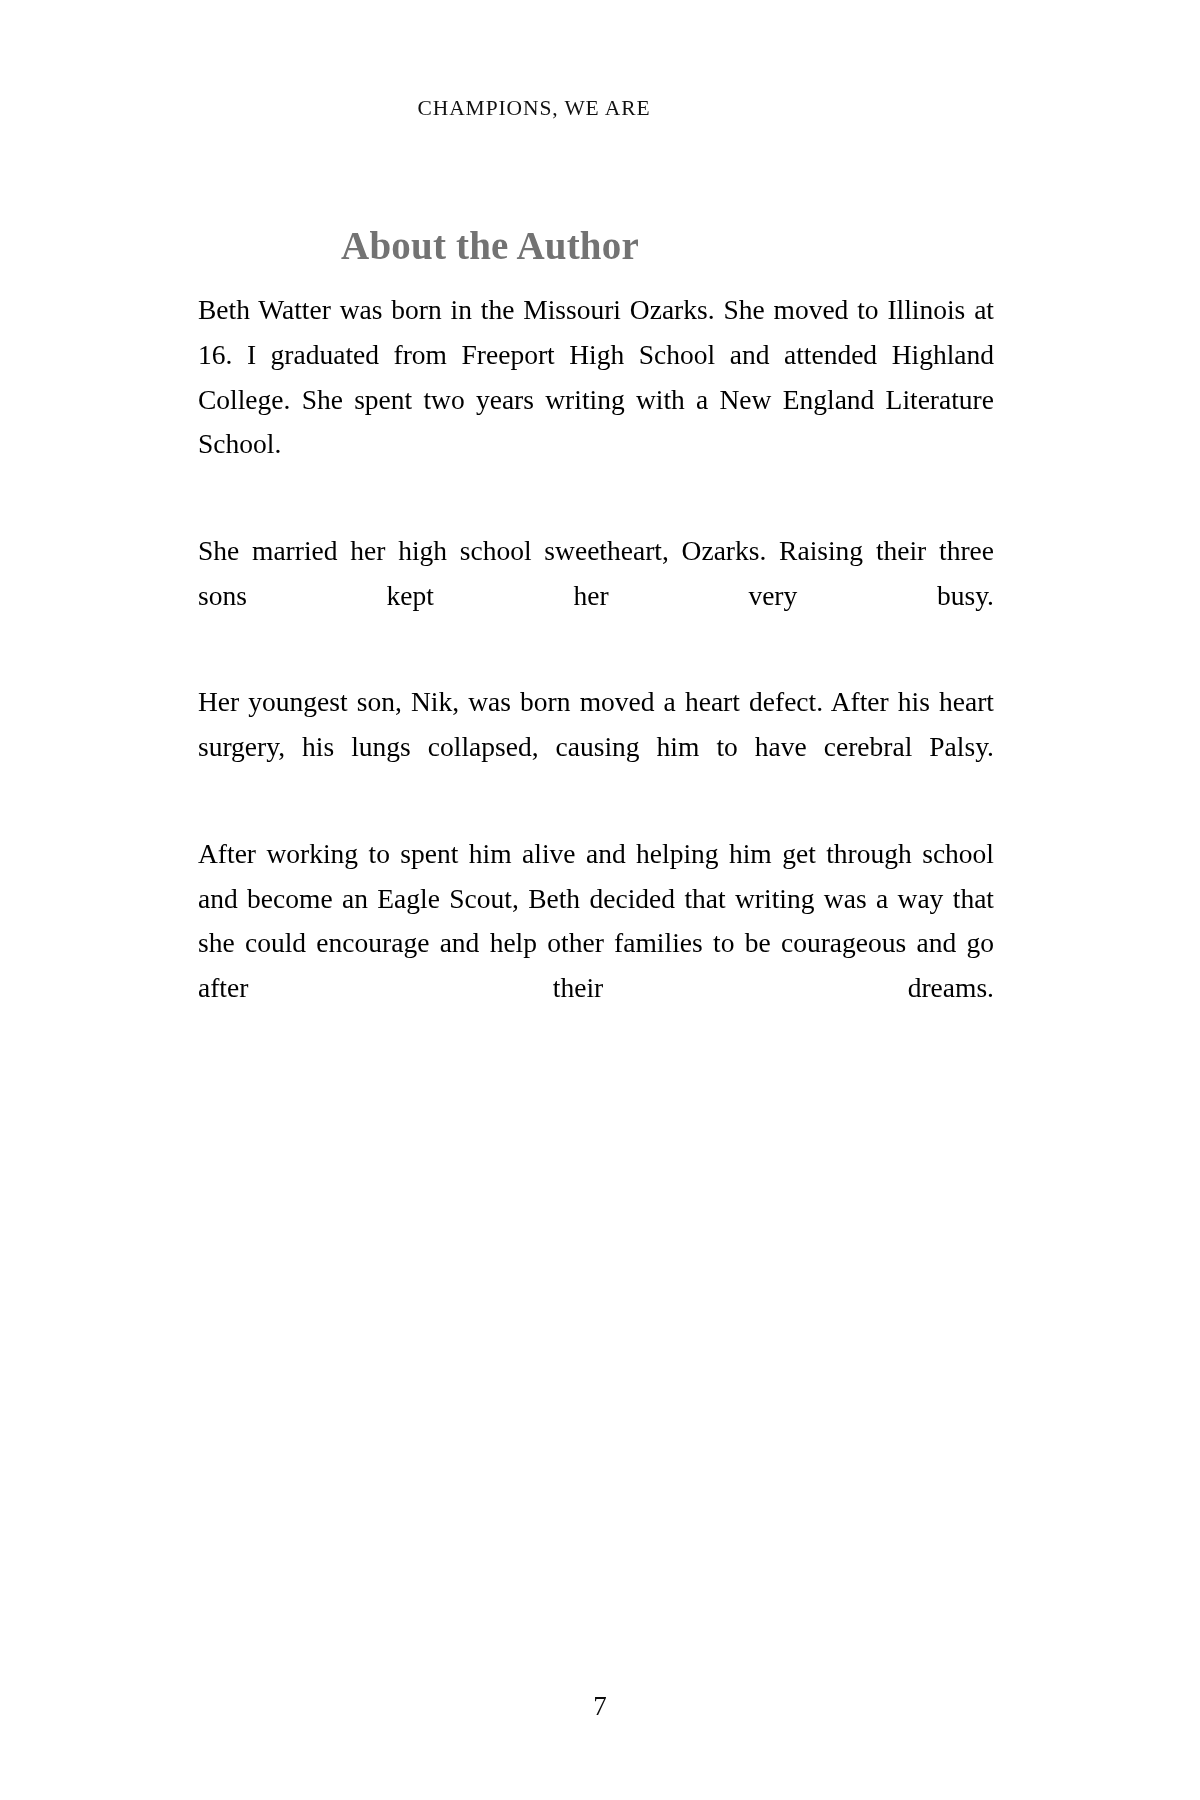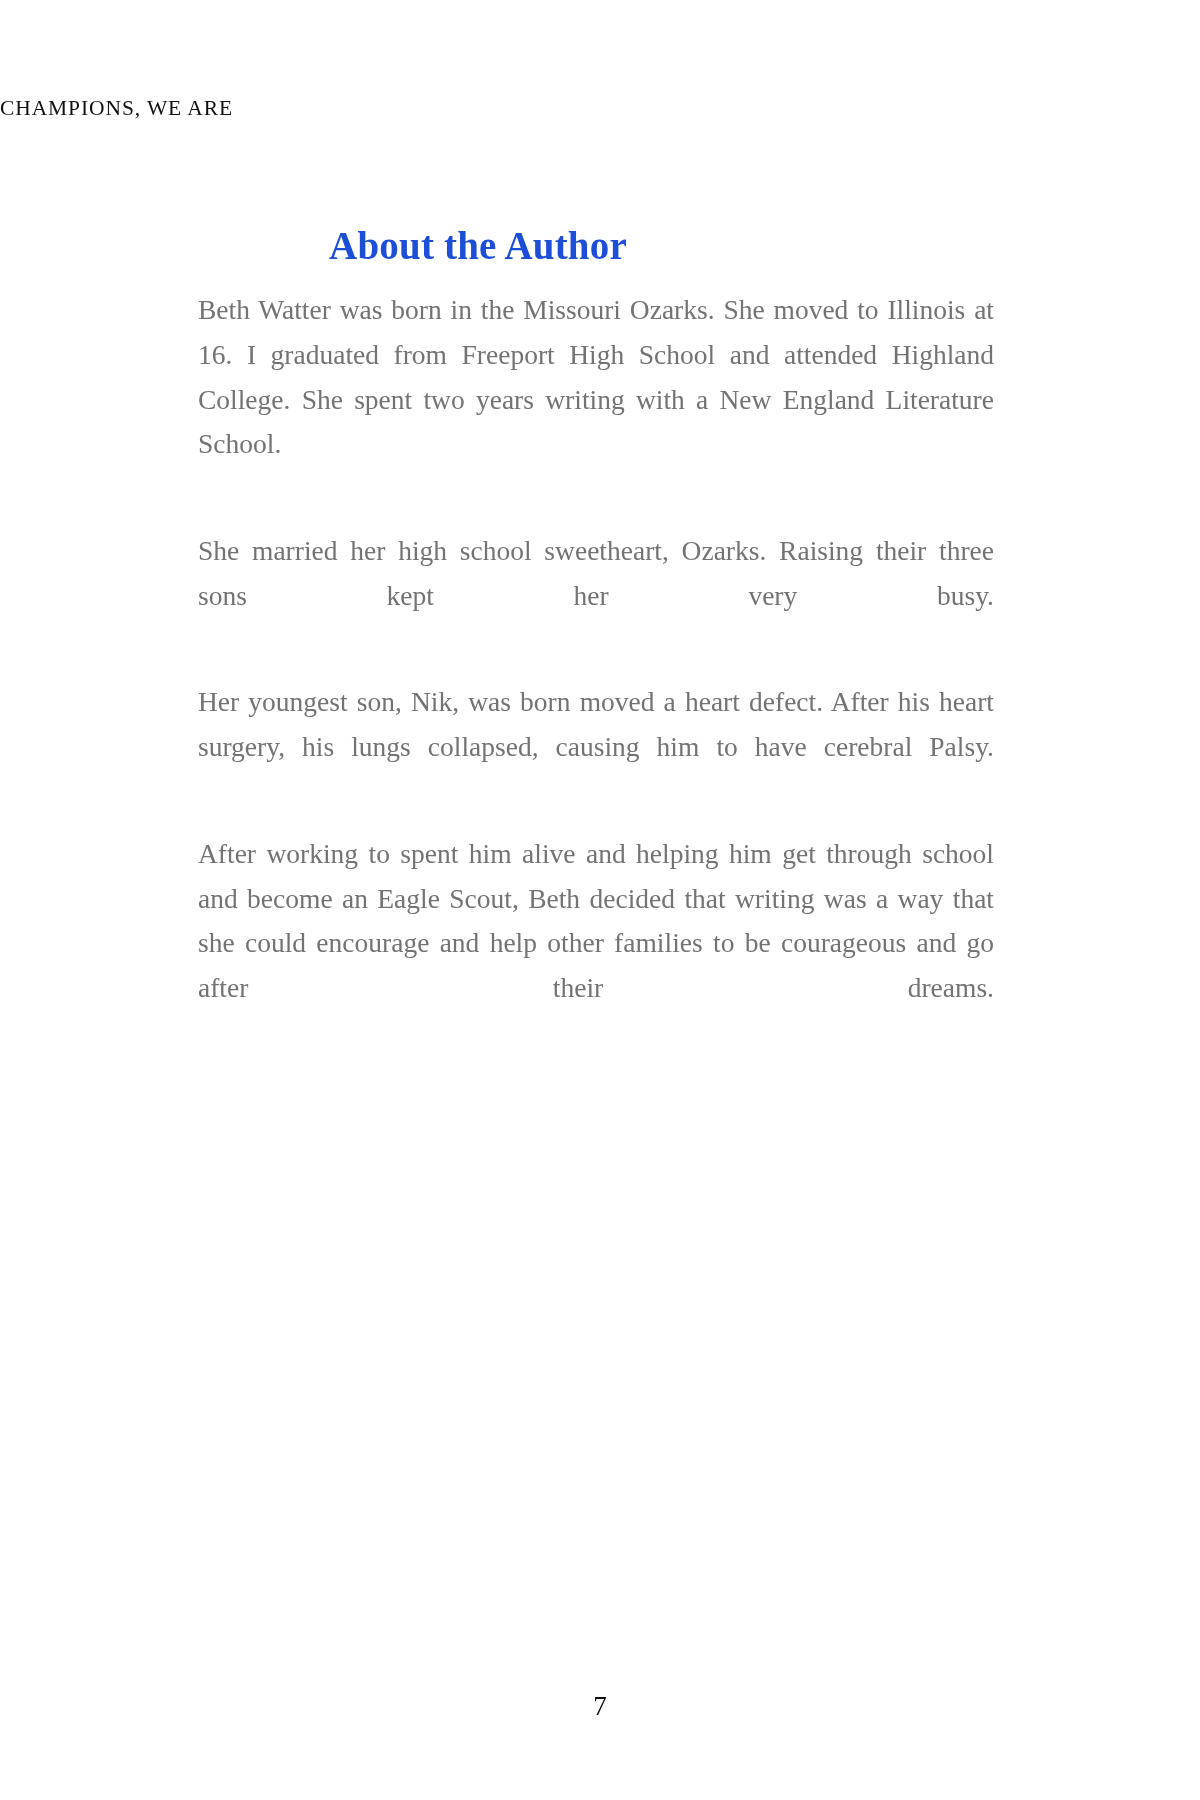--- a/index.html
+++ b/index.html
@@ -24,57 +24,57 @@
     background: #ffffff;
     overflow: hidden;
   }
 
   
   .running-header {
     position: absolute;
     top: 96px;
     left: 0;
     width: 1068px;
-    text-align: left;
+    text-align: center;
     font-size: 21.5px;
     line-height: 1.2;
     letter-spacing: 0.9px;
     color: #111111;
     font-weight: 400;
   }
 
   
   .chapter-title {
     position: absolute;
     top: 198px;
-    left: 0;
+    left: 12px;
     width: 956px;
     text-align: center;
     font-size: 39px;
     font-weight: 700;
     letter-spacing: 0.2px;
-    color: #1d4ed8;
+    color: #737373;
     line-height: 1.15;
   }
 
   
   .body-column {
     position: absolute;
     top: 288px;
     left: 198px;
     width: 808px;
   }
 
   .body-paragraph {
     font-size: 27.5px;
     line-height: 44.8px;
     text-align: justify;
     text-justify: inter-word;
     margin: 0 12px 17px 0;
-    color: #737373;
+    color: #000000;
     hyphens: none;
     word-spacing: 0.2px;
   }
 
   .body-paragraph:last-child {
     margin-bottom: 0;
   }
 
   
   .body-paragraph::after {

